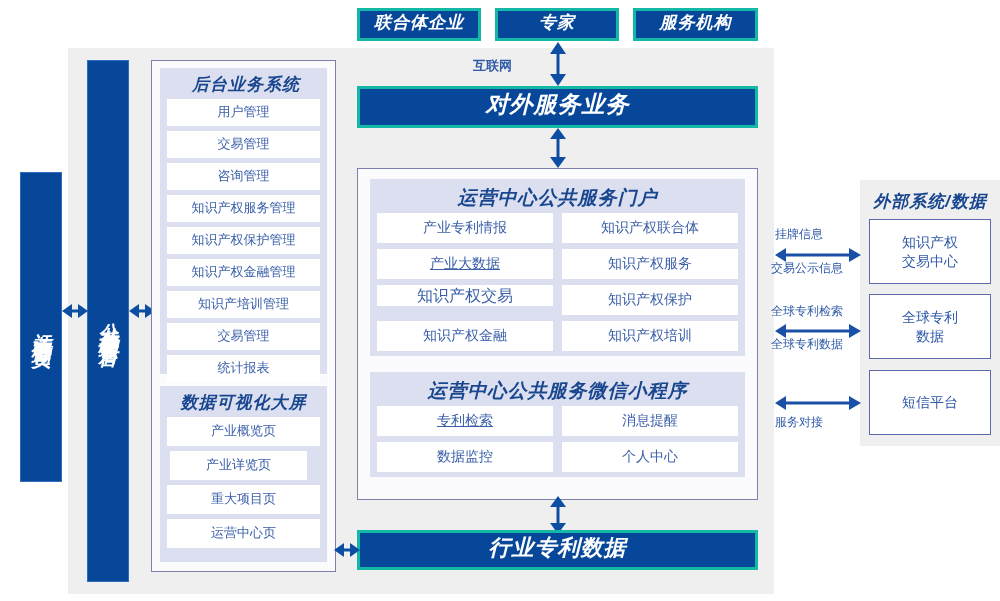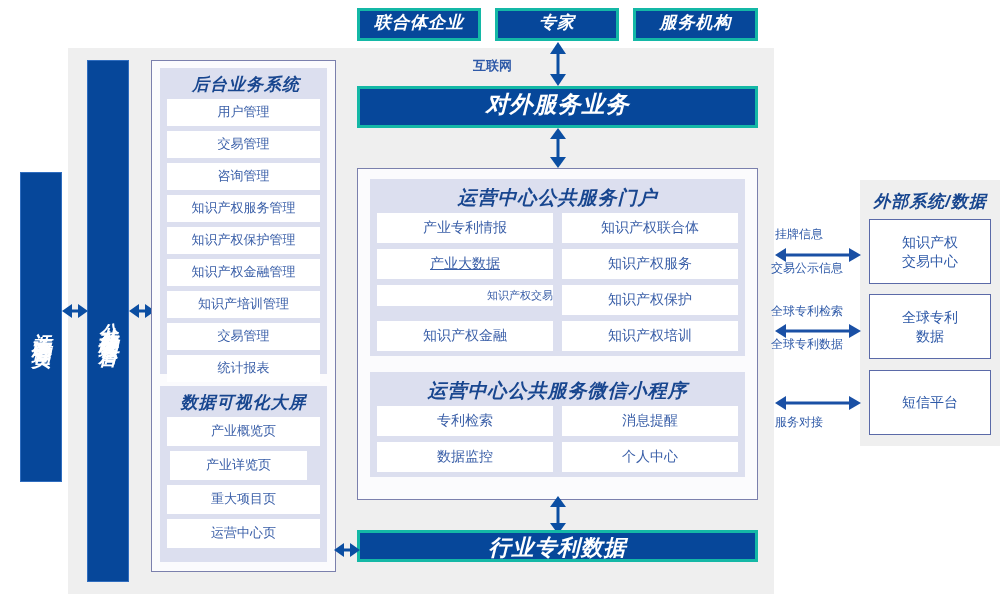--- a/index.html
+++ b/index.html
@@ -139,61 +139,61 @@
     <span>知识产权联合体</span>
     </div>
 
   <div class="cell" style="left:377px;top:249px;width:176px;height:30px;font-size:14px;text-decoration:underline;">
     <span>产业大数据</span>
     </div>
   <div class="cell" style="left:562px;top:249px;width:176px;height:30px;font-size:14px;">
     <span>知识产权服务</span>
     </div>
 
-  <div class="cell" style="left:377px;top:285px;width:176px;height:21px;font-size:11px;justify-content:flex-end;">
+  <div class="cell" style="left:377px;top:285px;width:176px;height:21px;font-size:16px;">
     <span>知识产权交易</span>
     </div>
   <div class="cell" style="left:562px;top:285px;width:176px;height:30px;font-size:14px;">
     <span>知识产权保护</span>
     </div>
 
   <div class="cell" style="left:377px;top:321px;width:176px;height:30px;font-size:14px;">
     <span>知识产权金融</span>
     </div>
   <div class="cell" style="left:562px;top:321px;width:176px;height:30px;font-size:14px;">
     <span>知识产权培训</span>
     </div>
 
   <div class="group" style="left:370px;top:372px;width:375px;height:105px;"></div>
   <div class="group-title" style="position:absolute;left:370px;top:378px;width:375px;font-size:19px;">
     <span>运营中心公共服务微信小程序</span>
   </div>
 
-  <div class="cell" style="left:377px;top:406px;width:176px;height:30px;font-size:14px;">
+  <div class="cell" style="left:377px;top:406px;width:176px;height:30px;font-size:14px;text-decoration:underline;">
     <span>专利检索</span>
     </div>
   <div class="cell" style="left:562px;top:406px;width:176px;height:30px;font-size:14px;">
     <span>消息提醒</span>
     </div>
   <div class="cell" style="left:377px;top:442px;width:176px;height:30px;font-size:14px;">
     <span>数据监控</span>
     </div>
   <div class="cell" style="left:562px;top:442px;width:176px;height:30px;font-size:14px;">
     <span>个人中心</span>
     </div>
 
   <div class="arrow" style="left:545px;top:496px;">
     <svg width="26" height="38" viewBox="0 0 26 38">
       <line x1="13" y1="8" x2="13" y2="30" stroke="#0b4ea2" stroke-width="3"></line>
       <polygon points="13,0 5,11 21,11" fill="#0b4ea2"></polygon>
       <polygon points="13,38 5,27 21,27" fill="#0b4ea2"></polygon>
     </svg>
   </div>
 
-  <div class="navy-box" style="left:357px;top:530px;width:401px;height:32px;font-size:22px;">
+  <div class="navy-box" style="left:357px;top:530px;width:401px;height:40px;font-size:22px;">
     <span>行业专利数据</span>
   </div>
 
   <div class="side-label" style="left:20px;top:172px;width:42px;height:310px;background:#06479a;border:1px solid #2f6dbf;font-size:19px;">
     <span>运营中心管理员</span>
   </div>
 
   <div class="side-label" style="left:87px;top:60px;width:42px;height:522px;background:#06479a;border:1px solid #2f6dbf;font-size:19px;">
     <span>公共功能及管理后台</span>
   </div>

